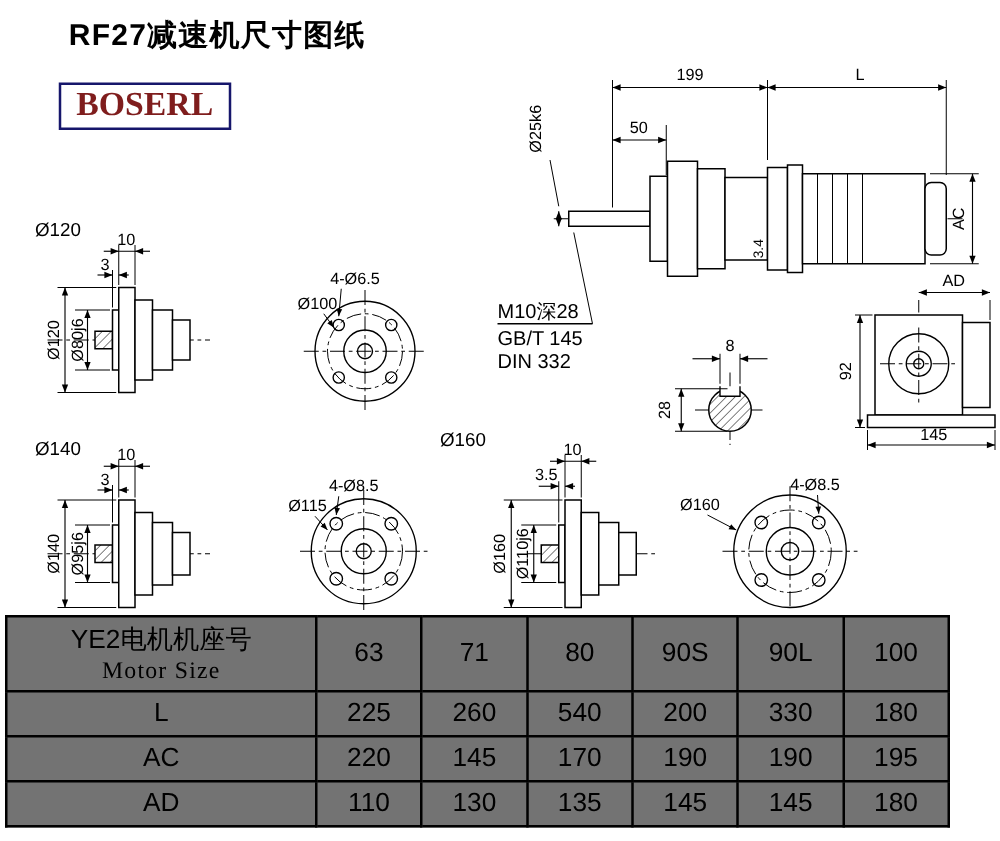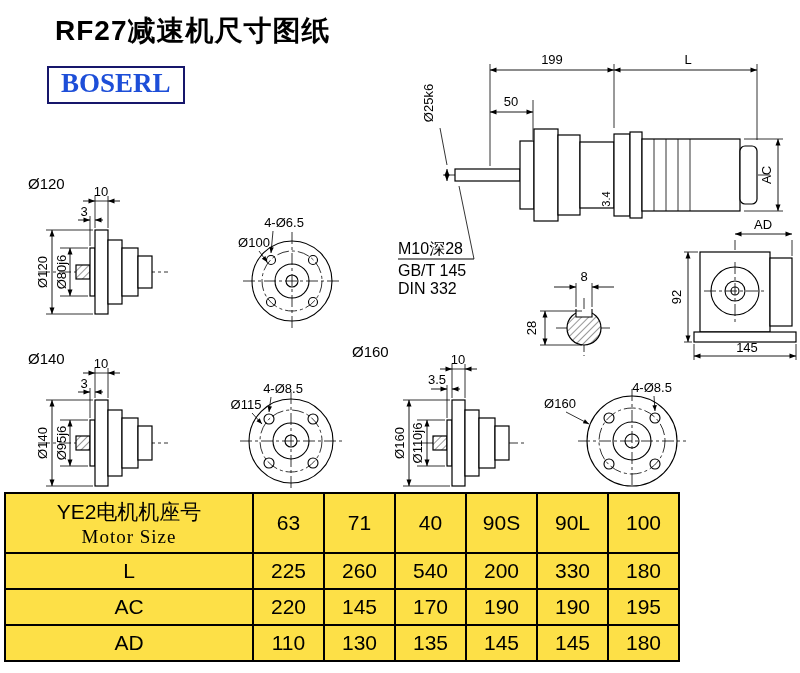--- a/index.html
+++ b/index.html
@@ -1,33 +1,33 @@
 <!DOCTYPE html>
 <html><head>
 <meta charset="utf-8">
 <style>
   html,body{margin:0;padding:0;background:#fff;}
   .sheet{position:relative;width:800px;height:673px;background:#fff;overflow:hidden;
          font-family:"Liberation Sans",sans-serif;color:#000;}
-  .page-title{position:absolute;left:55px;top:12px;margin:0;font-size:28px;font-weight:bold;letter-spacing:1px;}
+  .page-title{position:absolute;left:55px;top:12px;margin:0;font-size:24px;font-weight:bold;letter-spacing:1px;}
   .logo-box{position:absolute;left:47px;top:66px;border:2px solid #16166b;padding:0 12px 3px 12px;
-            font-family:"Liberation Serif",serif;font-size:27px;font-weight:bold;color:#1d4ed8;background:#fff;}
+            font-family:"Liberation Serif",serif;font-size:27px;font-weight:bold;color:#7f1d1d;background:#fff;}
   svg{position:absolute;left:0;top:0;}
   .part{fill:#fff;stroke:#000;stroke-width:1.2;}
   .hatched{fill:url(#hatch);stroke:#000;stroke-width:1.2;}
   .ln{fill:none;stroke:#000;stroke-width:1.1;}
   .thin{fill:none;stroke:#000;stroke-width:0.8;}
   .cl{fill:none;stroke:#000;stroke-width:0.8;stroke-dasharray:12 3 3 3;}
   .dim{fill:none;stroke:#000;stroke-width:0.9;}
   text.d{font:13px "Liberation Sans",sans-serif;fill:#000;}
   text.sm{font:11px "Liberation Sans",sans-serif;fill:#000;}
   text.lbl{font:15px "Liberation Sans",sans-serif;fill:#000;}
   text.note{font:16px "Liberation Sans",sans-serif;fill:#000;}
-  table.dims{position:absolute;left:4px;top:492px;width:676px;border-collapse:collapse;table-layout:fixed;
-             text-align:center;font-size:21px;background:#fde047;}
+  table.dims{position:absolute;left:4px;top:492px;width:756px;border-collapse:collapse;table-layout:fixed;
+             text-align:center;font-size:21px;background:#737373;}
   table.dims td{border:2px solid #000;vertical-align:middle;padding:0;}
   td.hdr{height:58px;}
   td.val{height:34px;}
   .cn{font-size:21px;line-height:27px;}
   .mono{font-family:Liberation Serif, serif;font-size:19px;letter-spacing:1px;line-height:24px;}
 </style>
 </head>
 <body>
 
 <div class="sheet">
@@ -303,21 +303,21 @@
         <col>
     </colgroup>
     <tbody>
         <tr>
       <td class="hdr">
         <div class="cn">YE2电机机座号</div>
         <div class="mono">Motor Size</div>
       </td>
       <td class="hdr">63</td>
       <td class="hdr">71</td>
-      <td class="hdr">40</td>
+      <td class="hdr">80</td>
       <td class="hdr">90S</td>
       <td class="hdr">90L</td>
       <td class="hdr">100</td>
     </tr>
     <tr>
       <td class="val">L</td>
       <td class="val">225</td>
       <td class="val">260</td>
       <td class="val">540</td>
       <td class="val">200</td>

